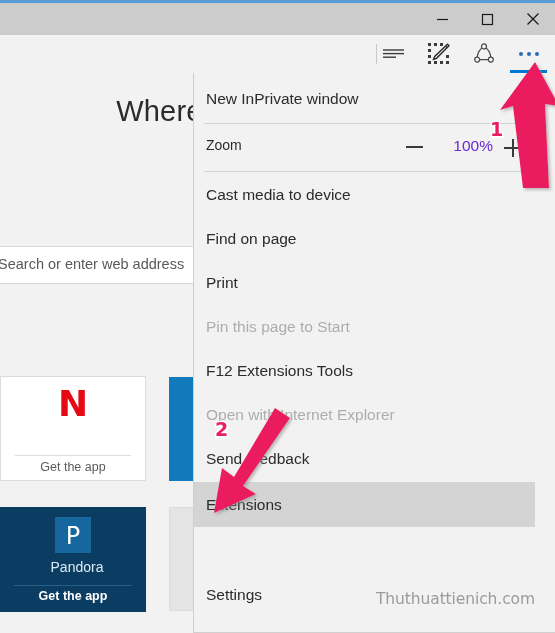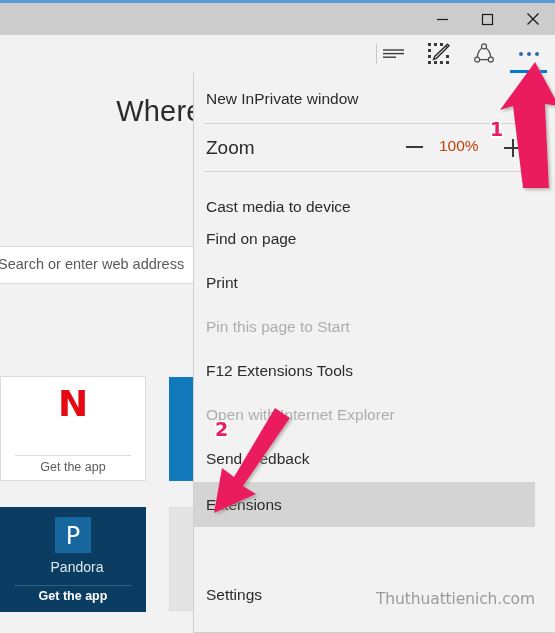--- a/index.html
+++ b/index.html
@@ -57,23 +57,23 @@
   
   .menu{position:absolute;left:193px;top:73px;width:394px;height:560px;
         background:#f2f2f2;border:1px solid #cfcfcf;border-right:none;border-top:none;box-sizing:border-box;}
   .mitem{position:absolute;left:0;width:340px;height:44px;display:flex;align-items:center;box-sizing:border-box;}
   .mitem .lbl{padding-left:12px;font-size:15.5px;color:#2b2b2b;white-space:nowrap;}
   .mitem.disabled .lbl{color:#adadad;}
   .mitem.highlight{background:#d4d4d4;}
   .msep{position:absolute;left:10px;width:320px;height:1px;background:#d2d2d2;}
 
   .zoomrow{position:absolute;left:0;width:340px;height:44px;}
-  .zoomrow .lbl{position:absolute;left:12px;top:12px;font-size:19px;color:#2b2b2b;}
+  .zoomrow .lbl{position:absolute;left:12px;top:12px;font-size:14px;color:#2b2b2b;}
   .zoomrow .minus{position:absolute;left:212px;top:21px;width:17px;height:2px;background:#3a3a3a;}
-  .zoomrow .pct{position:absolute;left:245px;top:12px;width:54px;text-align:left;font-size:15.5px;color:#c2410c;}
+  .zoomrow .pct{position:absolute;left:245px;top:12px;width:54px;text-align:right;font-size:15.5px;color:#6d28d9;}
   .zoomrow .plusw{position:absolute;left:310px;top:13px;width:20px;height:20px;}
   .zoomrow .plusw .h{position:absolute;left:0;top:9px;width:18px;height:2px;background:#3a3a3a;}
   .zoomrow .plusw .v{position:absolute;left:8px;top:1px;width:2px;height:18px;background:#3a3a3a;}
 
   
   .mscroll{position:absolute;right:0;top:0;width:18px;height:560px;background:#f2f2f2;}
   .msb-up,.msb-dn{position:absolute;left:0;width:18px;height:18px;display:flex;align-items:center;justify-content:center;}
   .msb-up{top:0;} .msb-dn{bottom:0;}
   .msb-thumb{position:absolute;left:2px;top:22px;width:15px;height:494px;background:#bdbdbd;}
 
@@ -202,21 +202,21 @@
       <span class="lbl">Zoom</span>
       <span class="minus"></span>
       <span class="pct">100%</span>
       <span class="plusw">
           <i class="h"></i>
           <i class="v"></i>
         </span>
     </div>
     <div class="msep" style="top:98px"></div>
 
-    <div class="mitem" style="top:112px">
+    <div class="mitem" style="top:100px">
       <span class="lbl">Cast media to device</span>
     </div>
     <div class="mitem" style="top:144px">
       <span class="lbl">Find on page</span>
     </div>
     <div class="mitem" style="top:188px">
       <span class="lbl">Print</span>
     </div>
     <div class="mitem disabled" style="top:232px">
       <span class="lbl">Pin this page to Start</span>

